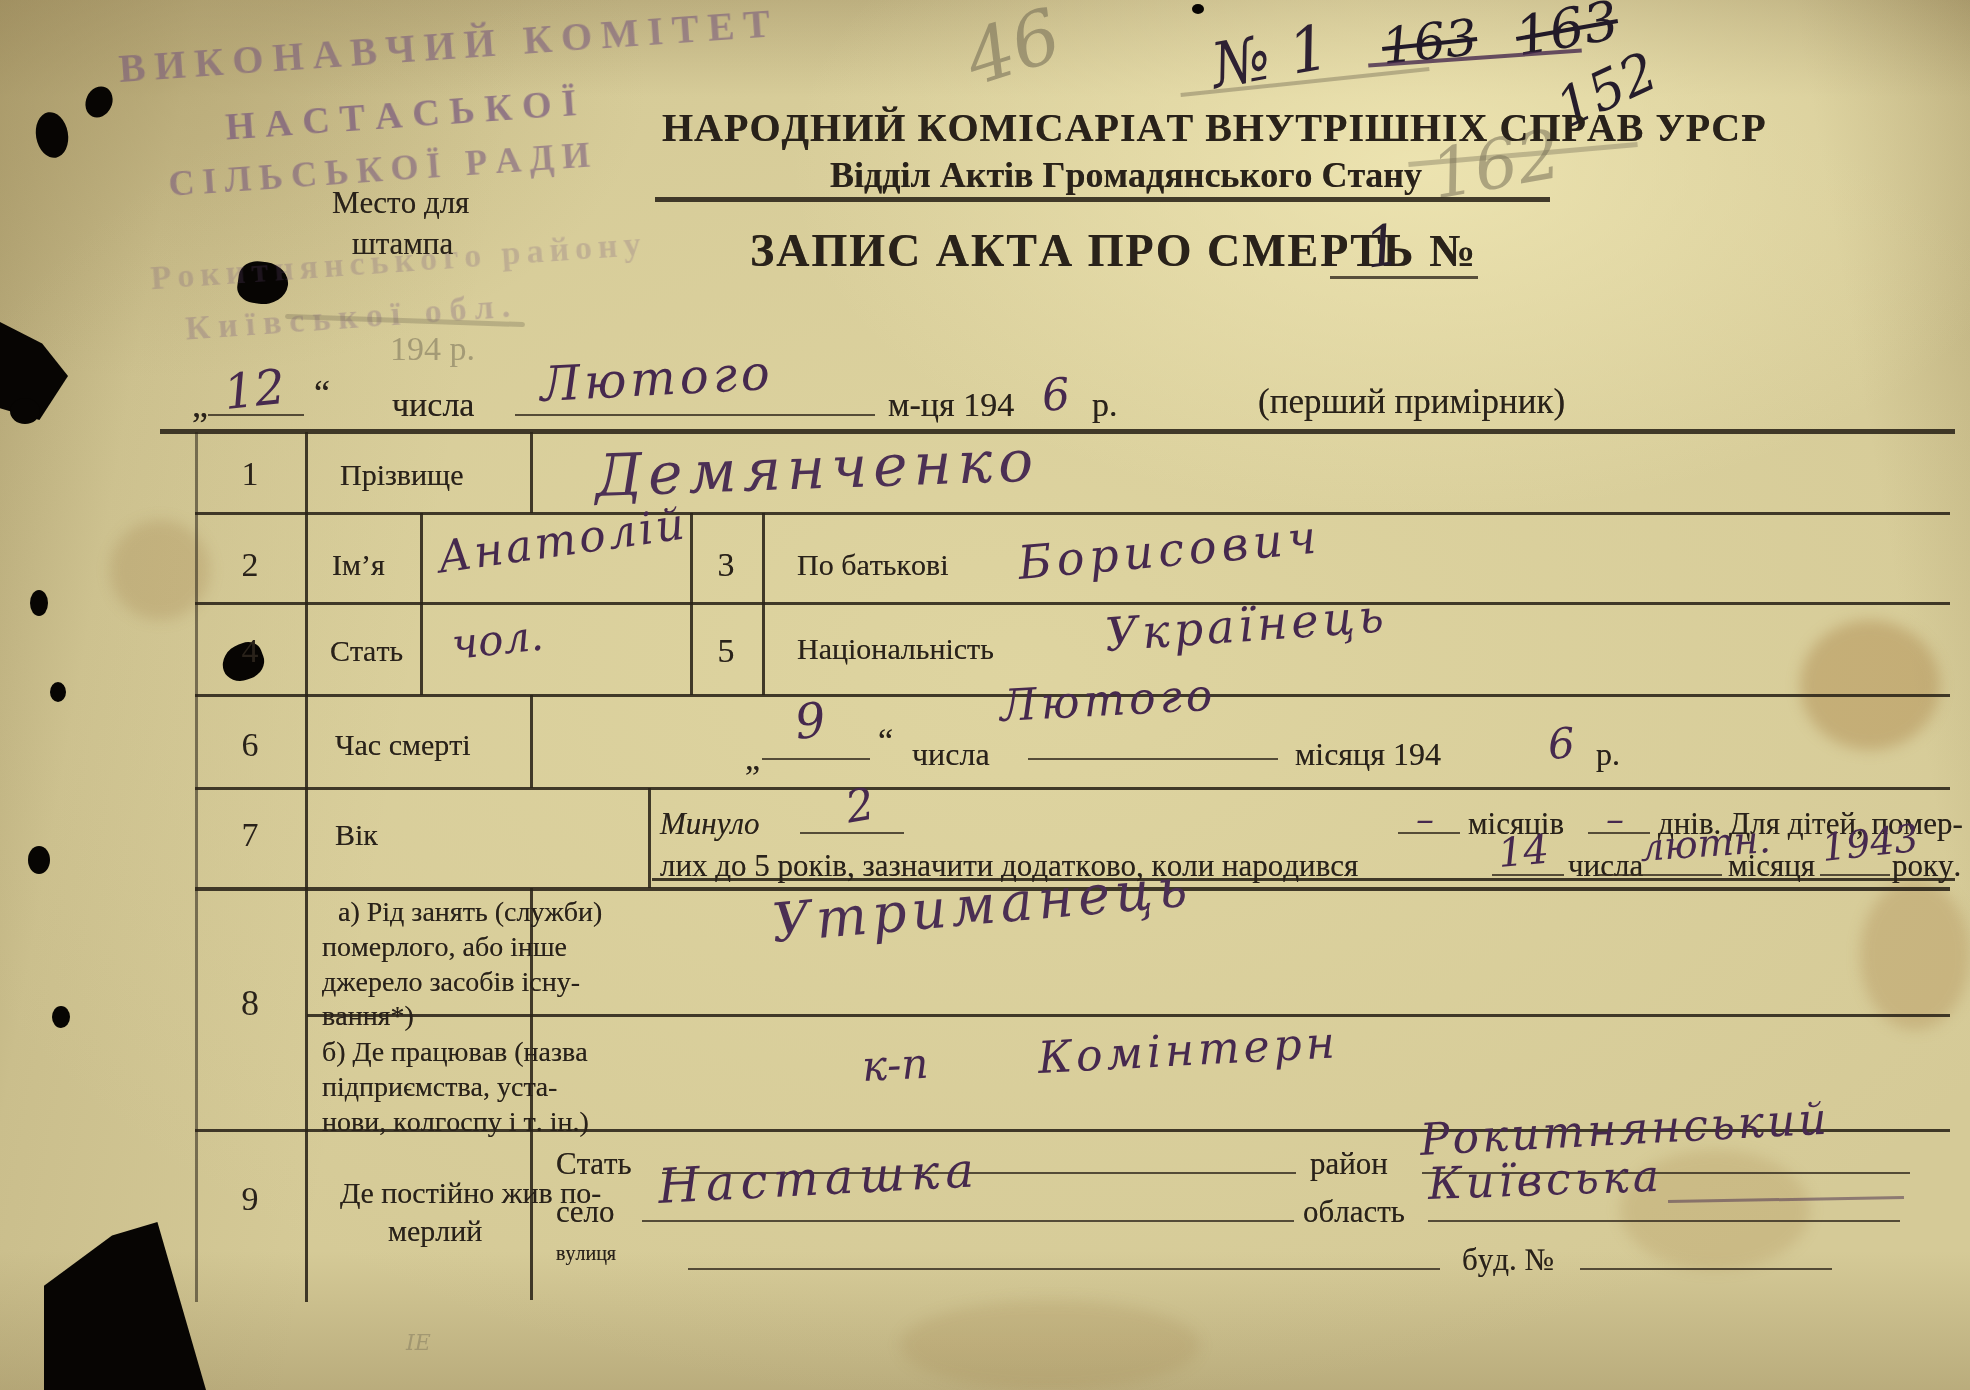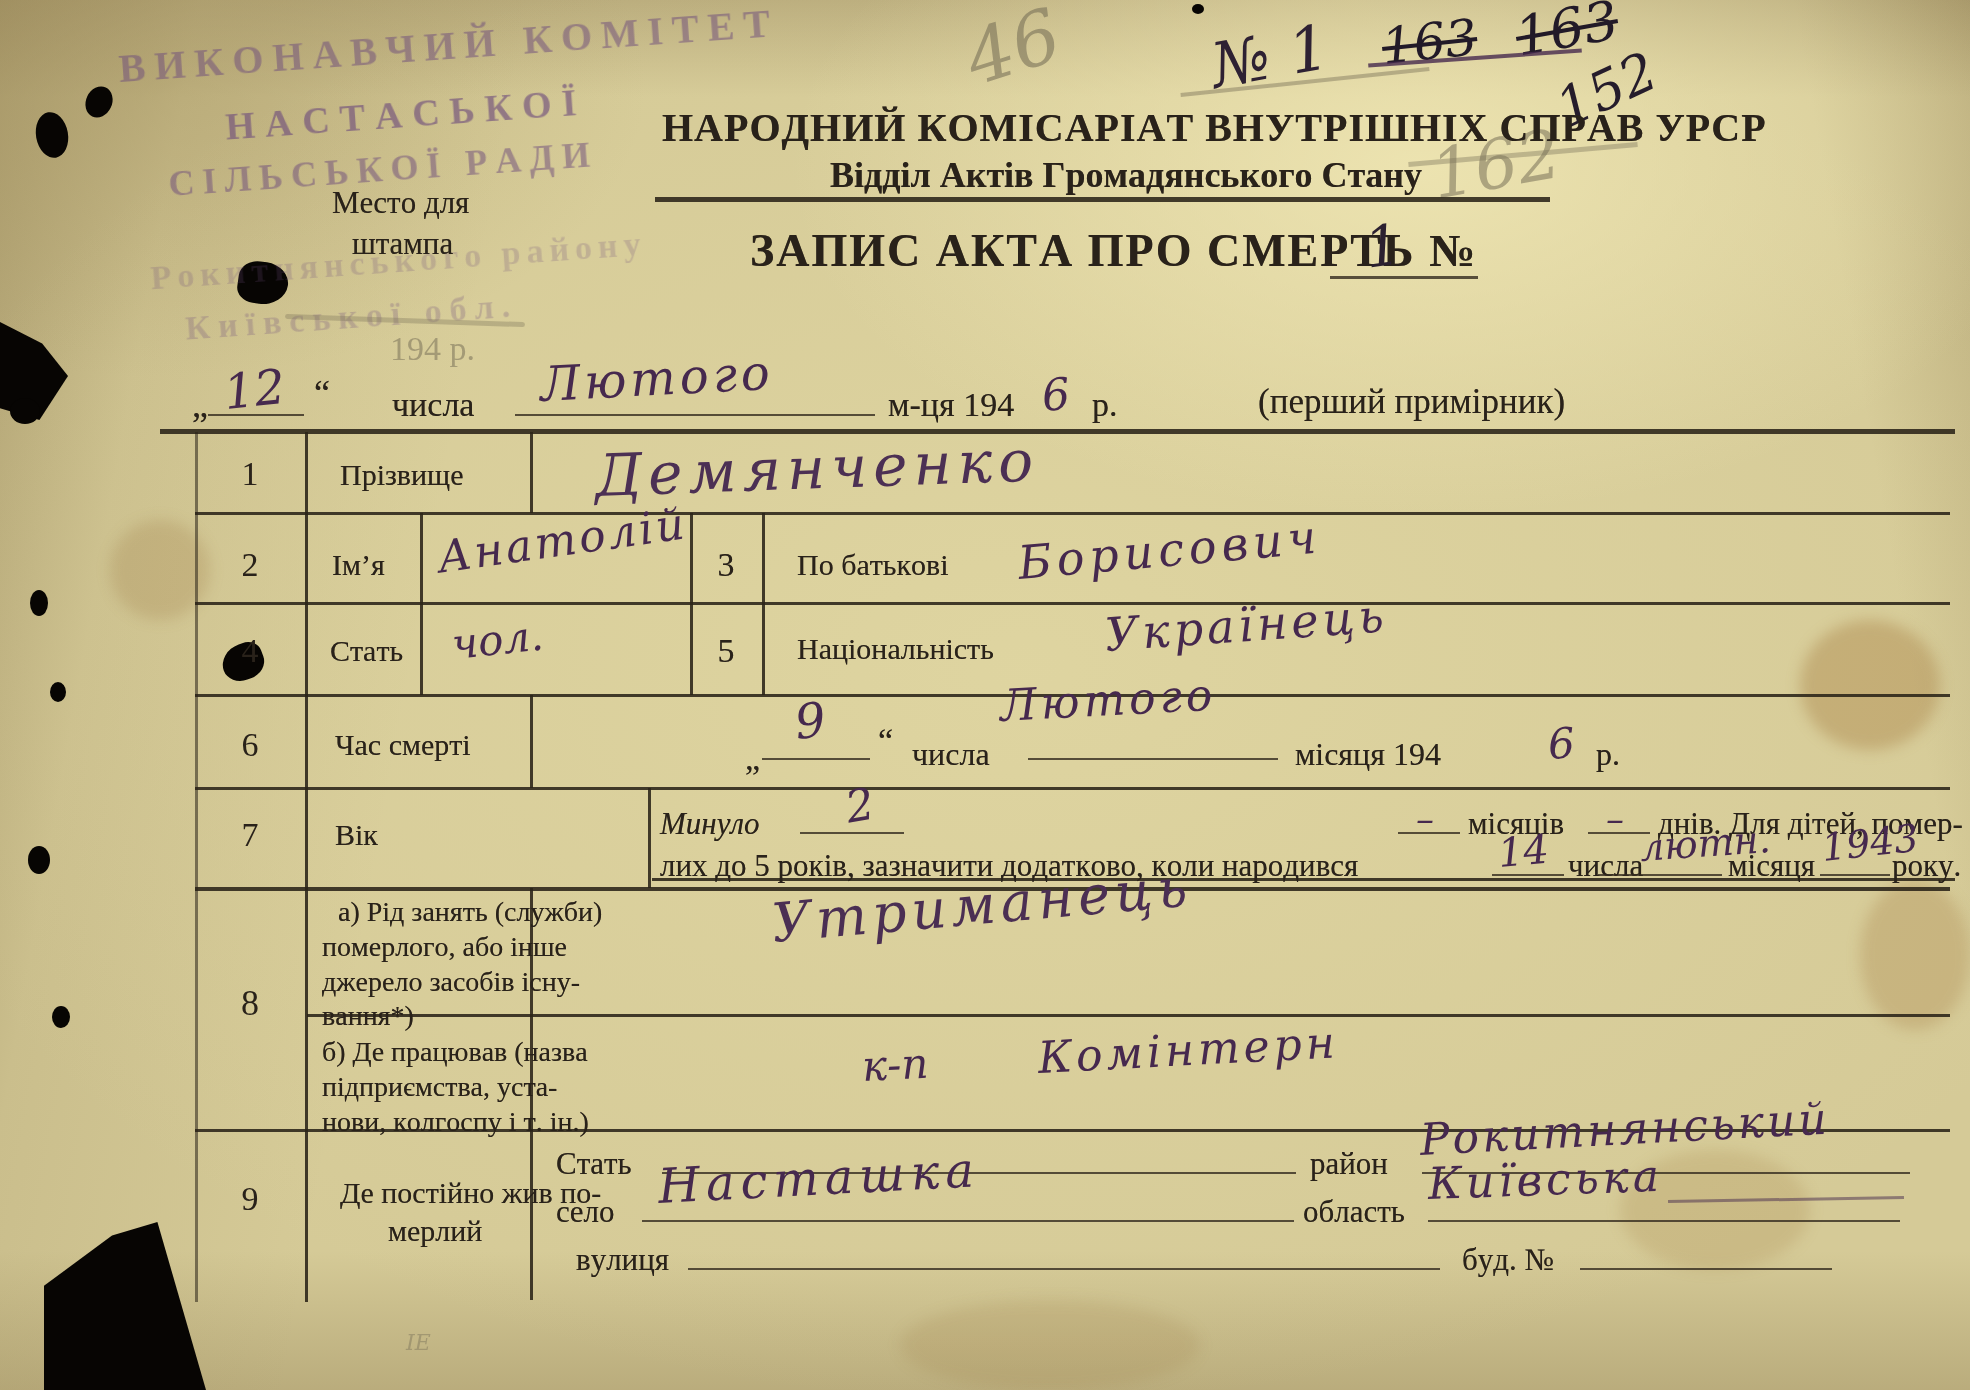--- a/index.html
+++ b/index.html
@@ -190,20 +190,20 @@
   <div class="hw" style="left:1420px;top:1114px;font-size:44px;transform:rotate(-3deg);letter-spacing:3px;">Рокитнянський</div>
 
   <div class="pr" style="left:556px;top:1194px;font-size:31px;">село</div>
   <div class="fl" style="left:642px;top:1220px;width:652px;height:2px;"></div>
   <div class="hw" style="left:658px;top:1158px;font-size:48px;transform:rotate(-3deg);letter-spacing:6px;">Насташка</div>
   <div class="pr" style="left:1295px;top:1194px;font-size:31px;margin-left:8px;">область</div>
   <div class="fl" style="left:1428px;top:1220px;width:472px;height:2px;"></div>
   <div class="hw" style="left:1428px;top:1158px;font-size:44px;transform:rotate(-2deg);letter-spacing:4px;">Київська</div>
   <div class="ikl" style="left:1668px;top:1198px;width:236px;height:3px;opacity:.5;transform:rotate(-1deg);"></div>
 
-  <div class="pr" style="left:556px;top:1242px;font-size:31px;margin-left:20px;">вулиця</div>
+  <div class="pr" style="left:556px;top:1242px;font-size:20px;">вулиця</div>
   <div class="fl" style="left:688px;top:1268px;width:752px;height:2px;"></div>
   <div class="pr" style="left:1462px;top:1242px;font-size:31px;">буд. №</div>
   <div class="fl" style="left:1580px;top:1268px;width:252px;height:2px;"></div>
 
   <div class="pc" style="left:406px;top:1330px;font-size:22px;opacity:.45;">ІЕ</div>
 
 </div>
 
 </body></html>

